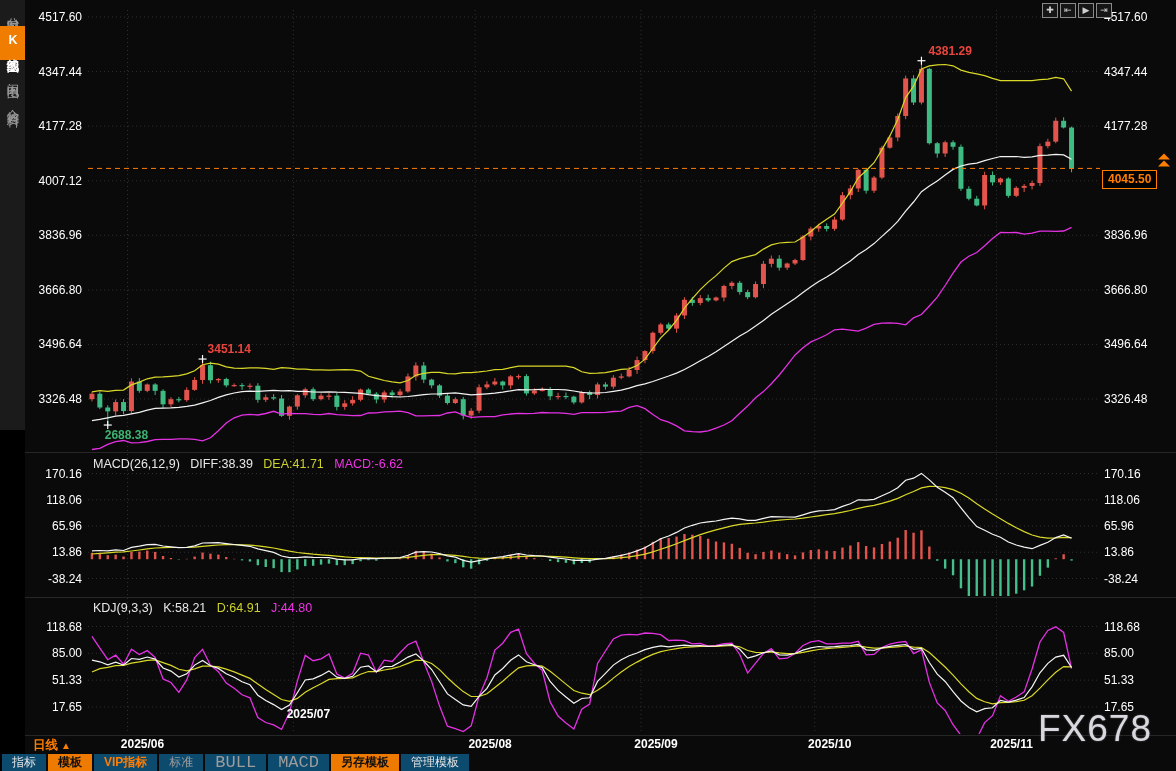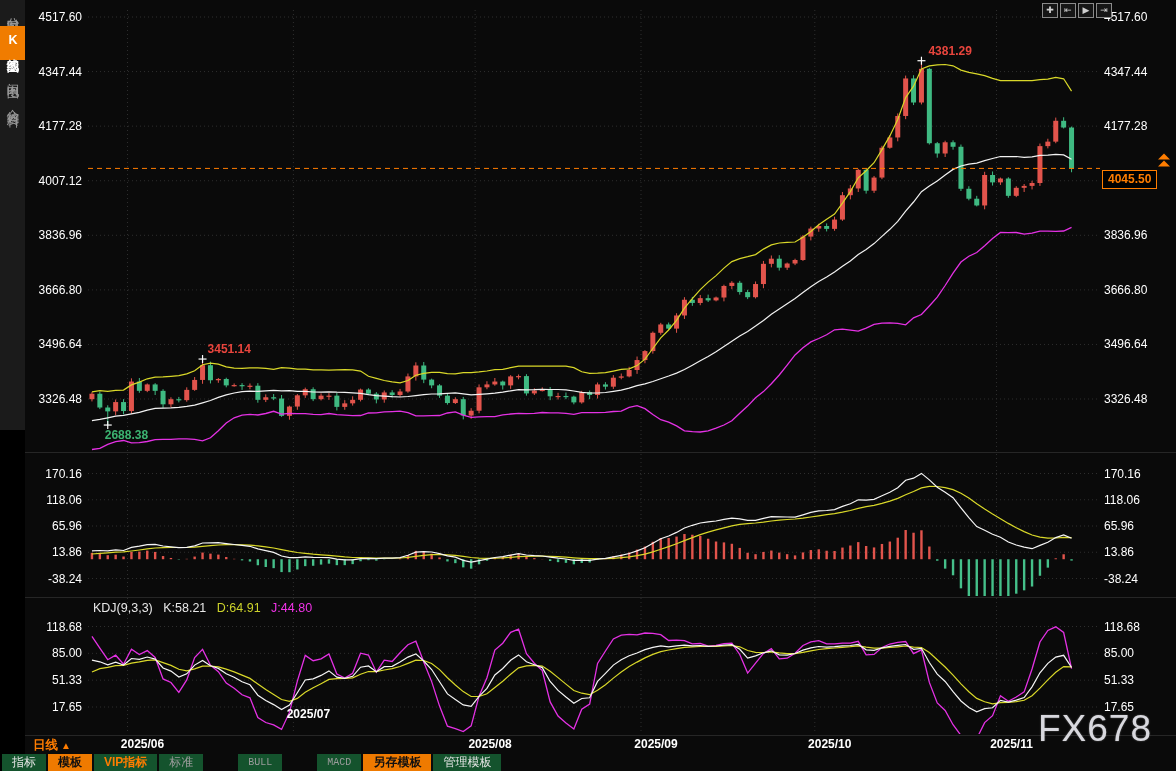--- a/index.html
+++ b/index.html
@@ -35,26 +35,26 @@
              font-size:12px;font-weight:bold;padding:1px 5px 2px 5px;z-index:8;}
   
   #period{position:absolute;left:33px;top:737px;color:#ff7d00;font-weight:bold;font-size:12.5px;z-index:6;cursor:pointer;}
   #period .arr{font-size:10px;margin-left:3px;}
   
   #tr-buttons{position:absolute;left:1042px;top:3px;z-index:10;display:flex;gap:2px;}
   .tr-btn{width:14px;height:13px;border:1px solid #8a8a8a;background:#161616;color:#d0d0d0;
           display:flex;align-items:center;justify-content:center;cursor:pointer;}
   
   #toolbar{position:absolute;left:2px;top:754px;height:17px;display:flex;gap:2px;z-index:12;}
-  .tb-btn{height:17px;line-height:17px;padding:0 10px;background:#14532d;color:#e4e4e4;
+  .tb-btn{height:17px;line-height:17px;padding:0 10px;background:#0c4a6e;color:#e4e4e4;
           font-size:12px;cursor:pointer;white-space:nowrap;}
   .tb-btn.active{background:#ef7a00;color:#101010;font-weight:bold;}
   .tb-btn.orange{color:#ff7d00;font-weight:bold;}
   .tb-btn.dim{color:#9c9c9c;}
-  .tb-btn.mono{color:#9c9c9c;font-family:"Liberation Mono","DejaVu Sans Mono",monospace;font-size:10px;margin-left:33px;}
+  .tb-btn.mono{color:#9c9c9c;font-family:"Liberation Mono","DejaVu Sans Mono",monospace;font-size:17px;}
   
   #watermark{position:absolute;left:1038px;top:708px;font-size:37px;color:#d8d8de;z-index:9;
              letter-spacing:1px;text-shadow:0 0 2px rgba(255,255,255,.35);}
   #chart{position:absolute;left:0;top:0;z-index:1;}
 </style>
 </head>
 <body>
 
 <div id="app">
 
@@ -502,20 +502,26 @@
     <div class="strip"></div>
     <div id="side-tabs">
         <div class="side-tab">分时图</div>
         <div class="side-tab active">K线图</div>
         <div class="side-tab">闪电图</div>
         <div class="side-tab">合约资料</div>
       </div>
   </div>
 
 
+  <div id="macd-header" class="hdr">
+    <span class="t-white">MACD(26,12,9)</span>
+    <span class="t-white">DIFF:38.39</span>
+    <span class="t-yellow">DEA:41.71</span>
+    <span class="t-magenta">MACD:-6.62</span>
+  </div>
 
   <div id="kdj-header" class="hdr">
     <span class="t-white">KDJ(9,3,3)</span>
     <span class="t-white">K:58.21</span>
     <span class="t-yellow">D:64.91</span>
     <span class="t-magenta">J:44.80</span>
   </div>
 
   <div id="overlays">
       <div class="ylab" style="left: 30px; top: 10px;">4517.60</div>

